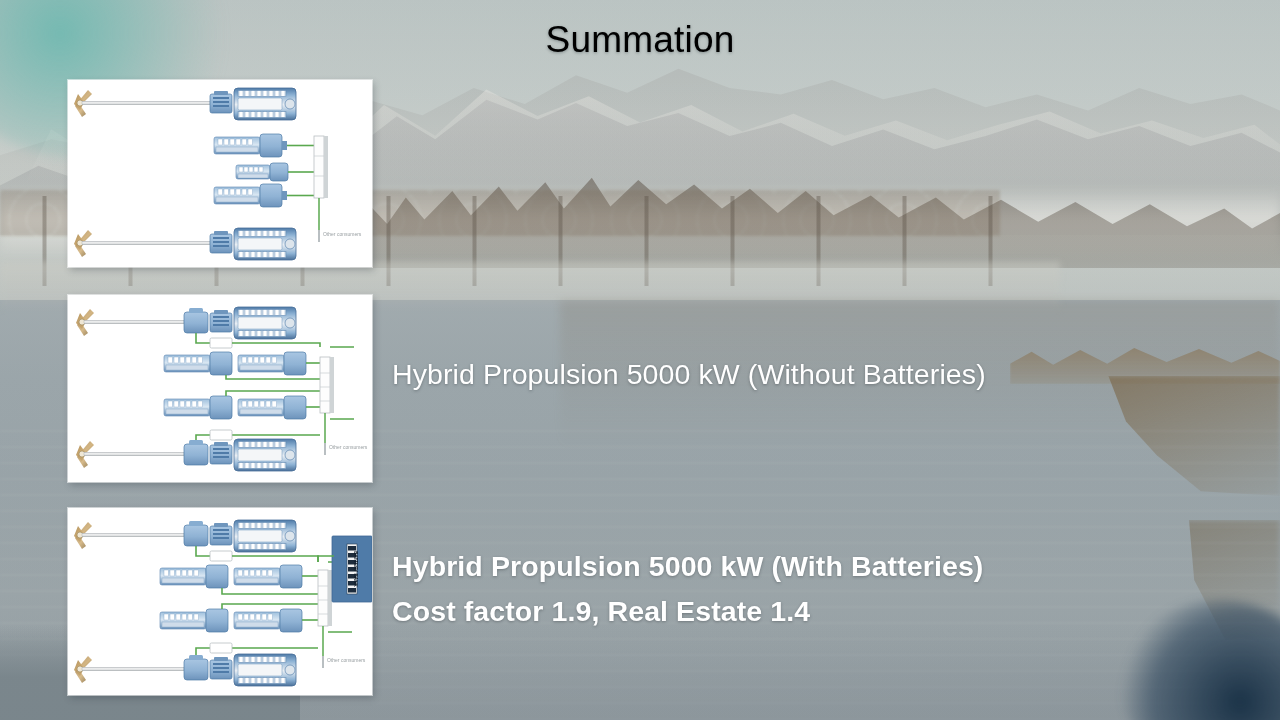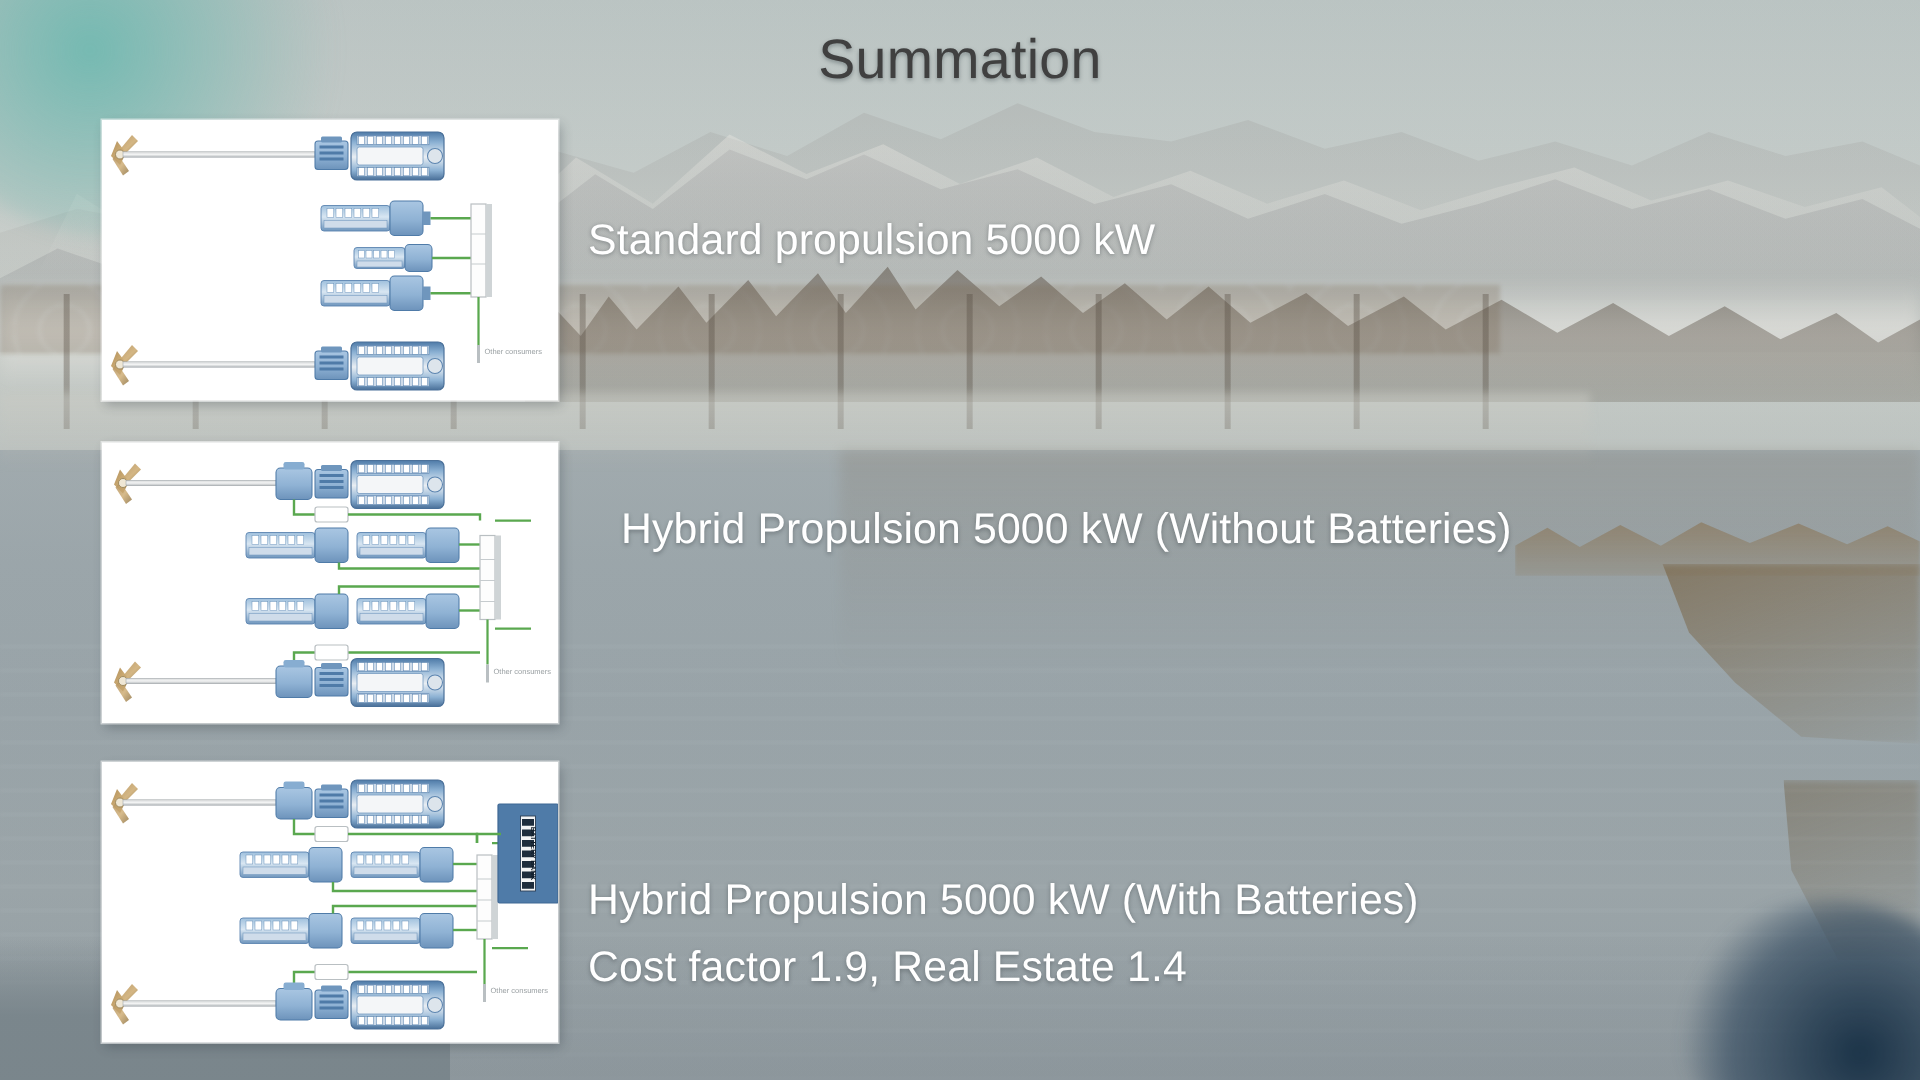--- a/index.html
+++ b/index.html
@@ -126,34 +126,34 @@
     background:linear-gradient(180deg,rgba(134,144,150,0),rgba(134,144,150,.55));
   }
   .haze{
     position:absolute;inset:0;
     background:linear-gradient(180deg,rgba(200,204,200,.10),rgba(150,160,164,.16));
   }
 
   
   .title{
     position:absolute;left:340px;top:18px;width:600px;
-    text-align:center;color:#404040;font-size:37px;line-height:44px;
+    text-align:center;color:#000000;font-size:37px;line-height:44px;
     font-weight:400;letter-spacing:.2px;
     text-shadow:0 1px 3px rgba(60,70,75,.45);
   }
 
   
   .txt{
     position:absolute;left:392px;color:#ffffff;
     font-size:28.5px;line-height:45px;letter-spacing:.1px;
     text-shadow:0 1px 3px rgba(50,58,62,.42);
   }
   .txt.b1{top:138px;}
-  .txt.b2{top:331px;margin-left:22px;}
-  .txt.b3{top:544px;font-weight:normal;margin-top:34px;}
+  .txt.b2{top:352px;}
+  .txt.b3{top:544px;font-weight:bold;}
   .txt div{white-space:nowrap;}
 
   
   .panel{
     position:absolute;left:68px;width:304px;height:187px;
     background:#ffffff;
     box-shadow:0 0 0 1px rgba(255,255,255,.55), 2px 3px 7px rgba(40,50,58,.30);
     overflow:hidden;
   }
   .p1{top:80px;}
@@ -716,21 +716,20 @@
           <rect x="207" y="169.8" width="4" height="5.4"></rect>
             <rect x="213" y="169.8" width="4" height="5.4"></rect>
         </g>
         <rect x="170" y="156" width="44" height="12" rx="1.5" fill="#f4f6f8" stroke="#6f96bd" stroke-width=".5"></rect>
         <circle cx="222" cy="162" r="5" fill="#dde5ec" stroke="#5c85b0" stroke-width=".7"></circle>
       </g>
     </svg>
   </div>
 
   <div class="txt b1">
-    <div>Standard propulsion 5000 kW</div>
   </div>
 
   <div class="txt b2">
     <div>Hybrid Propulsion 5000 kW (Without Batteries)</div>
   </div>
 
   <div class="txt b3">
     <div>Hybrid Propulsion 5000 kW (With Batteries)</div>
     <div>Cost factor 1.9, Real Estate 1.4</div>
   </div>

